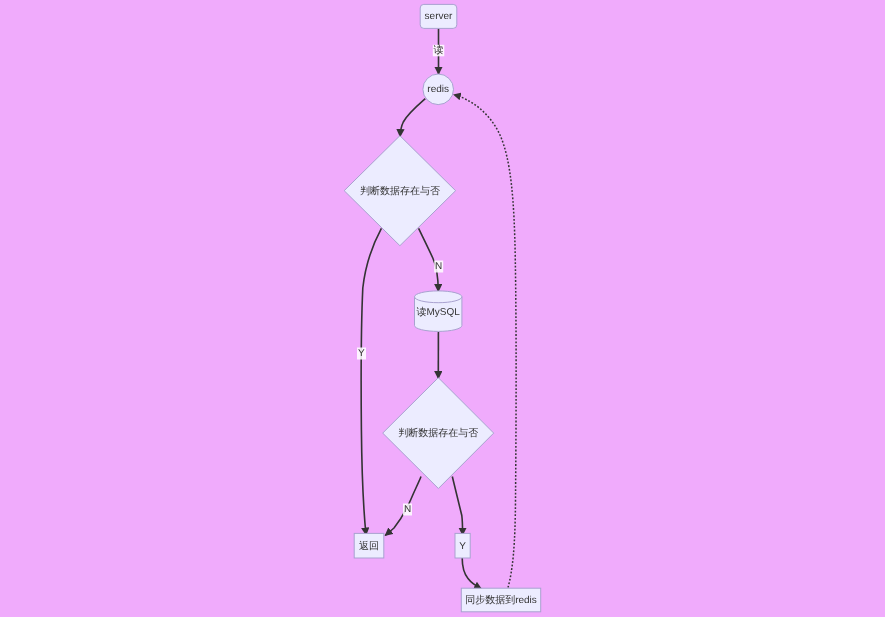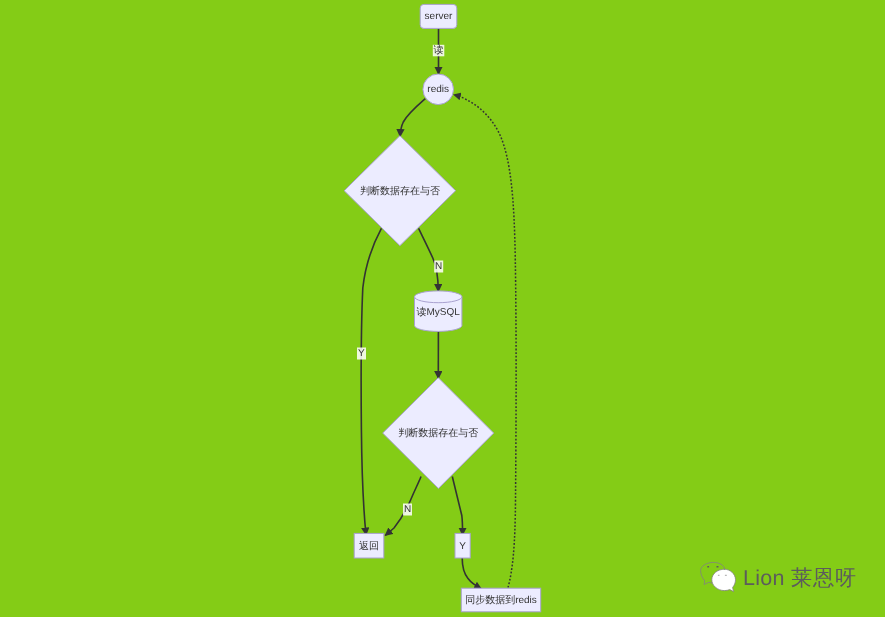--- a/index.html
+++ b/index.html
@@ -1,19 +1,19 @@
 <!DOCTYPE html>
 <html><head>
 <meta charset="utf-8">
 <style>
   html,body{margin:0;padding:0;}
   body{width:885px;height:617px;background:#ffffff;overflow:hidden;
        font-family:"Liberation Sans",sans-serif;
        -webkit-font-smoothing:antialiased;text-rendering:geometricPrecision;}
-  #stage{position:relative;width:885px;height:617px;background:#84cc16;}
+  #stage{position:relative;width:885px;height:617px;background:#f0abfc;}
   #flow{position:absolute;left:0;top:0;}
   .nshape{fill:#ECECFF;stroke:#A9A2D0;stroke-width:1;}
   .nlabel{font-family:"Liberation Sans",sans-serif;font-size:10px;fill:#333;
           text-anchor:middle;dominant-baseline:central;}
   .edge{fill:none;stroke:#333333;stroke-width:1.6;}
   .edge-dotted{fill:none;stroke:#333333;stroke-width:1.5;stroke-dasharray:1.8 1.8;}
   .elabel{font-family:"Liberation Sans",sans-serif;font-size:10px;fill:#333;
           text-anchor:middle;dominant-baseline:central;}
   .elabel-bg{fill:#ffffff;opacity:0.86;}
   #watermark{position:absolute;left:698px;top:560px;display:flex;align-items:center;}
@@ -110,26 +110,14 @@
   <g>
     <rect class="elabel-bg" x="434.2" y="260.5" width="9" height="12"></rect>
     <text class="elabel" x="438.7" y="266.7">N</text>
   </g>
   <g>
     <rect class="elabel-bg" x="403" y="503.5" width="9" height="12"></rect>
     <text class="elabel" x="407.5" y="509.8">N</text>
   </g>
 </svg>
 
-<div id="watermark">
-  <svg width="40" height="34" viewBox="0 0 40 34">
-    <path d="M26.6 8.7 C 26.1 5.1 21.3 2.4 15.4 2.4 C 9.2 2.4 2.6 5.8 2.6 10.4
-             C 2.6 14.2 4.2 17.9 6.7 20.8 L 6.1 24.5 L 10.7 22.3 L 15.4 23.3" fill="none" stroke="#828282" stroke-width="0.8" stroke-linecap="round" stroke-linejoin="round"></path>
-    <path d="M9.3 6.8 h1.8 M18.5 6.8 h2.0" stroke="#5e5e5e" stroke-width="1.6" stroke-linecap="butt" fill="none"></path>
-    <path d="M26.5 9.2 C 19.4 9.2 13.8 13.9 13.8 19.7 C 13.8 25.5 19.4 30.6 26.5 30.6
-             C 28.4 30.6 30.2 30.2 31.8 29.6 L 35.6 31.6 L 34.6 27.5
-             C 36.3 25.4 37.5 22.7 37.5 19.7 C 37.5 13.9 32.2 9.2 26.5 9.2 Z" fill="#ffffff" stroke="#838383" stroke-width="0.8" stroke-linecap="round" stroke-linejoin="round"></path>
-    <path d="M19.9 15.3 h1.6 M26.9 15.3 h1.9" stroke="#b8b8b8" stroke-width="1.25" stroke-linecap="butt" fill="none"></path>
-  </svg>
-  <span id="wm-text">Lion 莱恩呀</span>
-</div>
 
 </div>
 
 </body></html>

